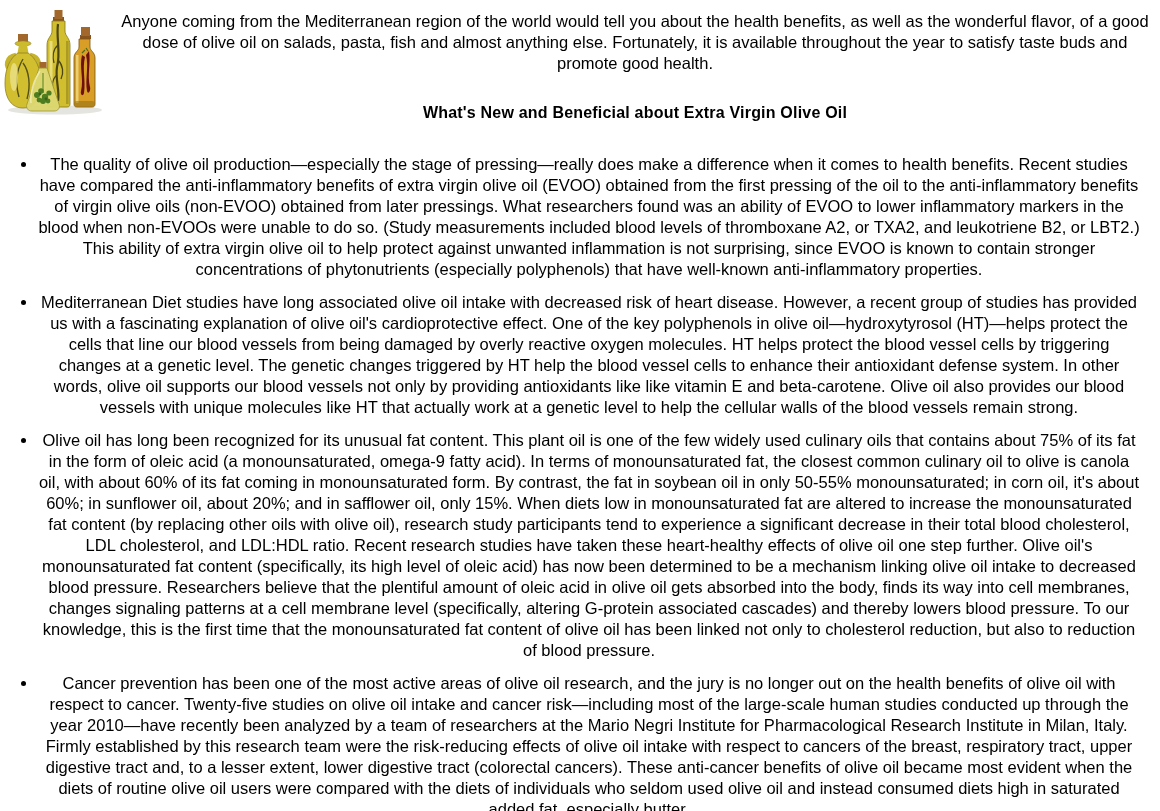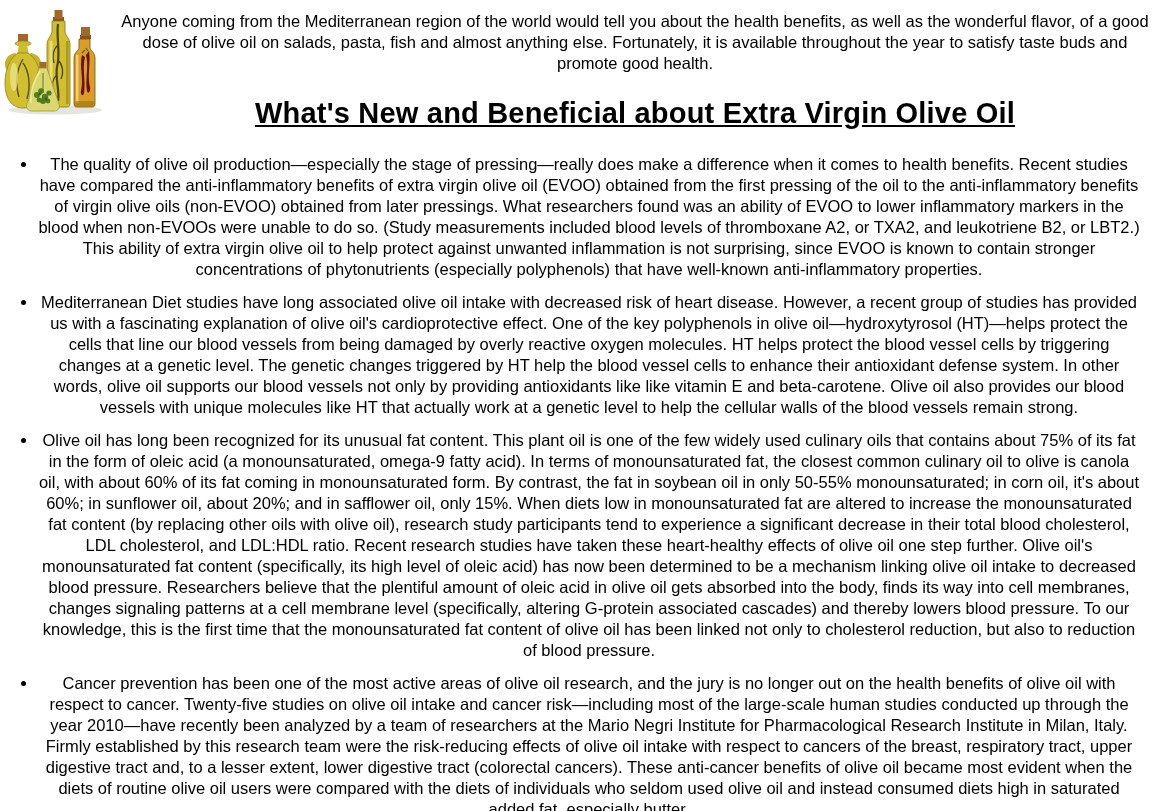--- a/index.html
+++ b/index.html
@@ -24,25 +24,24 @@
     height: 110px;
     margin: 2px 12px 0 0;
   }
   .intro {
     margin: 8px 0 0 0;
     font-size: 16.5px;
     line-height: 21px;
   }
   .title {
     margin: 25px 0 0 0;
-    font-size: 29px;
+    font-size: 16px;
     line-height: 28px;
     font-weight: bold;
     letter-spacing: 0.2px;
-    text-decoration: underline;
   }
   ul.benefits {
     clear: none;
     margin: 27px 0 0 0;
     padding: 0 0 0 23px;
     list-style-type: disc;
   }
   ul.benefits li {
     font-size: 16.5px;
     line-height: 21px;

